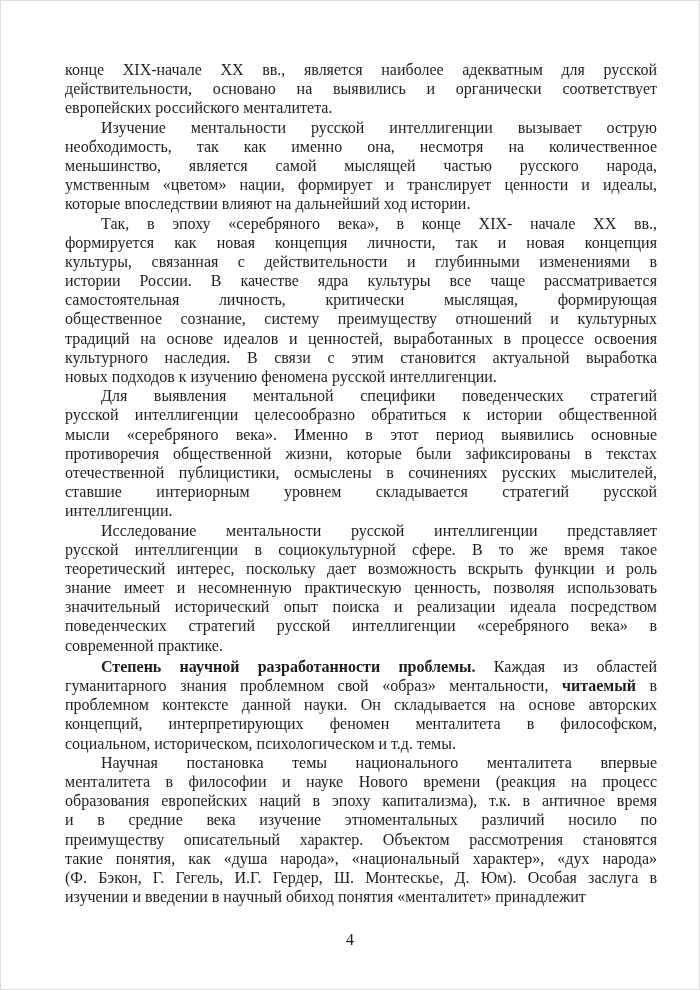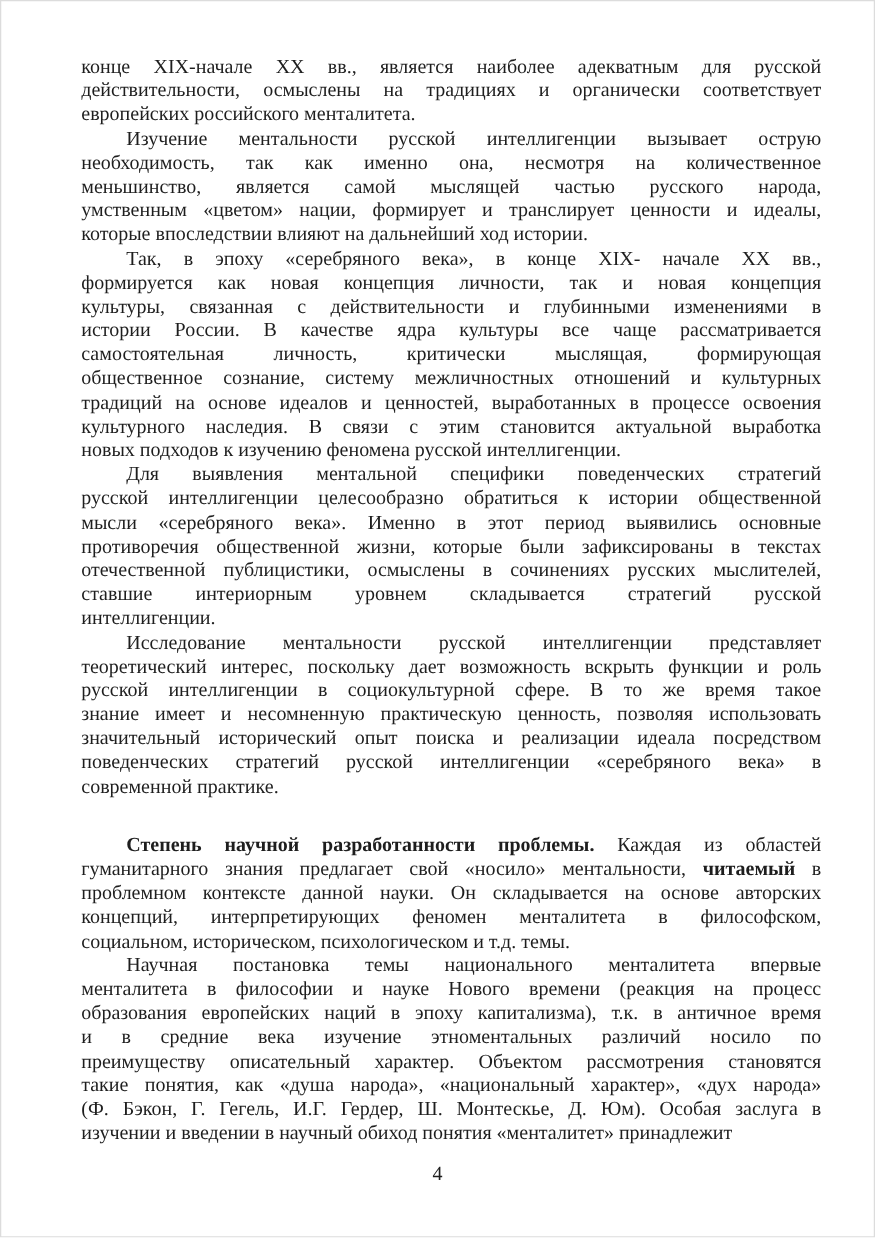--- a/index.html
+++ b/index.html
@@ -8,25 +8,25 @@
     width:700px; height:990px;
     background:#ffffff;
     border:1px solid #dcdcdc;
     box-sizing:border-box;
     overflow:hidden;
     font-family:"Liberation Serif","DejaVu Serif",serif;
     color:#1e1e1e;
   }
   .textblock {
     position:absolute;
-    left:64px; top:43px;
+    left:64px; top:59px;
     width:592px;
   }
   .para { margin:0; padding:0; }
-  .para.gap { margin-top:28px; }
+  .para.gap { margin-top:2px; }
   .line {
     font-size:16px;
     line-height:19.2px;
     height:19.2px;
     text-align:justify;
     text-align-last:justify;
     white-space:nowrap;
     overflow:hidden;
   }
   .line.end {
@@ -43,62 +43,62 @@
     line-height:19.2px;
   }
 </style>
 </head>
 <body>
 
 <div class="page">
   <div class="textblock">
       <div class="para">
         <div class="line first">конце XIX-начале XX вв., является наиболее адекватным для русской</div>
-        <div class="line">действительности, осмыслены на традициях и органически соответствует</div>
+        <div class="line">действительности, основано на выявились и органически соответствует</div>
         <div class="line end">европейских российского менталитета.</div>
       </div>
       <div class="para indent">
         <div class="line first">Изучение ментальности  русской интеллигенции вызывает острую</div>
         <div class="line">необходимость, так как именно она, несмотря на количественное</div>
         <div class="line">меньшинство, является самой  мыслящей частью русского народа,</div>
         <div class="line">умственным «цветом» нации, формирует и транслирует ценности и идеалы,</div>
         <div class="line end">которые впоследствии влияют на дальнейший ход истории.</div>
       </div>
       <div class="para indent">
         <div class="line first">Так, в эпоху «серебряного века», в конце XIX- начале XX вв.,</div>
         <div class="line">формируется как новая концепция личности, так и новая концепция</div>
         <div class="line">культуры, связанная с действительности и глубинными изменениями в</div>
         <div class="line">истории России. В качестве ядра культуры все чаще рассматривается</div>
         <div class="line">самостоятельная личность, критически мыслящая, формирующая</div>
-        <div class="line">общественное сознание, систему  межличностных отношений и культурных</div>
+        <div class="line">общественное сознание, систему  преимуществу отношений и культурных</div>
         <div class="line">традиций на основе идеалов и ценностей, выработанных в процессе освоения</div>
         <div class="line">культурного наследия. В связи с этим становится актуальной выработка</div>
         <div class="line end">новых подходов к изучению феномена русской интеллигенции.</div>
       </div>
       <div class="para indent">
         <div class="line first">Для выявления ментальной специфики поведенческих стратегий</div>
         <div class="line">русской интеллигенции целесообразно обратиться к истории общественной</div>
         <div class="line">мысли «серебряного века». Именно в этот период выявились основные</div>
         <div class="line">противоречия общественной жизни, которые были зафиксированы в текстах</div>
         <div class="line">отечественной публицистики, осмыслены в сочинениях русских мыслителей,</div>
         <div class="line">ставшие интериорным уровнем складывается стратегий русской</div>
         <div class="line end">интеллигенции.</div>
       </div>
       <div class="para indent">
         <div class="line first">Исследование  ментальности русской интеллигенции представляет</div>
+        <div class="line">русской интеллигенции в социокультурной сфере. В то же время такое</div>
         <div class="line">теоретический интерес, поскольку дает возможность вскрыть функции и роль</div>
-        <div class="line">русской интеллигенции в социокультурной сфере. В то же время такое</div>
         <div class="line">знание имеет и несомненную практическую ценность, позволяя использовать</div>
         <div class="line">значительный исторический опыт поиска и реализации идеала посредством</div>
         <div class="line">поведенческих стратегий русской интеллигенции «серебряного века»  в</div>
         <div class="line end">современной практике.</div>
       </div>
       <div class="para indent gap">
         <div class="line first"><span class="bold">Степень научной  разработанности проблемы.</span><span> Каждая из областей</span></div>
-        <div class="line"><span>гуманитарного знания предлагает свой «носило» ментальности, </span><span class="bold">читаемый</span><span> в</span></div>
+        <div class="line"><span>гуманитарного знания проблемном свой «образ» ментальности, </span><span class="bold">читаемый</span><span> в</span></div>
         <div class="line">проблемном контексте данной науки. Он складывается на основе авторских</div>
         <div class="line">концепций, интерпретирующих феномен менталитета в философском,</div>
         <div class="line end">социальном, историческом, психологическом и т.д. темы.</div>
       </div>
       <div class="para indent">
         <div class="line first">Научная постановка темы национального менталитета впервые</div>
         <div class="line">менталитета в философии и науке Нового времени (реакция на процесс</div>
         <div class="line">образования европейских наций в эпоху капитализма), т.к. в античное время</div>
         <div class="line">и в средние века изучение этноментальных различий носило по</div>
         <div class="line">преимуществу описательный характер. Объектом рассмотрения становятся</div>

